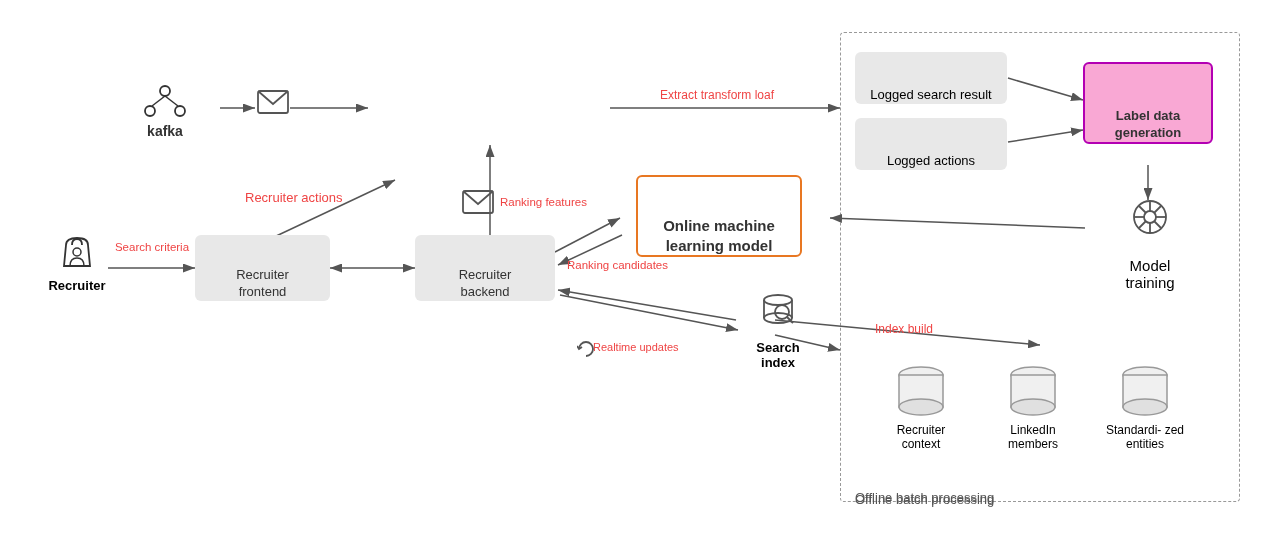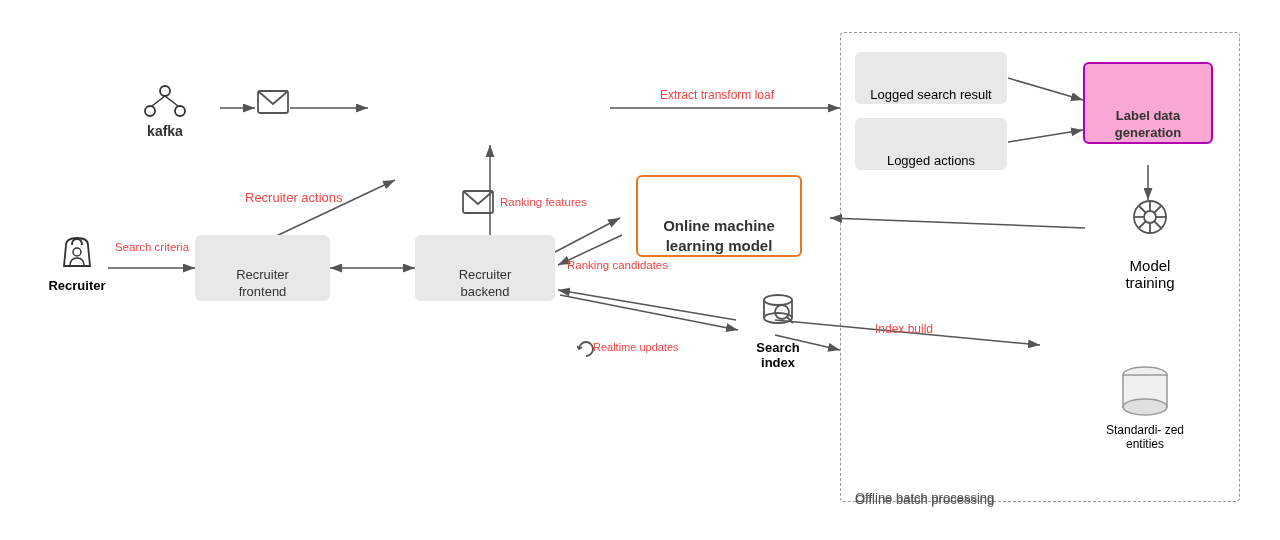--- a/index.html
+++ b/index.html
@@ -234,21 +234,39 @@
       <line x1="11" y1="11" x2="18" y2="18" stroke="#555" stroke-width="1.8"></line>
       <line x1="26" y1="26" x2="33" y2="33" stroke="#555" stroke-width="1.8"></line>
       <line x1="33" y1="11" x2="26" y2="18" stroke="#555" stroke-width="1.8"></line>
       <line x1="18" y1="26" x2="11" y2="33" stroke="#555" stroke-width="1.8"></line>
     </svg>
     <div style="font-size:15px; margin-top:14px;">Model training</div>
   </div>
 
   <div class="label" style="left:875px; top:322px; font-size:12px;">Index build</div>
 
-
+  <div class="icon-text" style="left:876px; top:365px; width:90px;">
+    <svg width="60" height="52" viewBox="0 0 60 52">
+      <ellipse cx="30" cy="10" rx="22" ry="8" fill="#f0f0f0" stroke="#999" stroke-width="1.5"></ellipse>
+      <rect x="8" y="10" width="44" height="32" fill="#f0f0f0" stroke="#999" stroke-width="1.5"></rect>
+      <ellipse cx="30" cy="42" rx="22" ry="8" fill="#e0e0e0" stroke="#999" stroke-width="1.5"></ellipse>
+    </svg>
+    <div style="font-size:12px; margin-top:2px;">Recruiter
+context</div>
+  </div>
+
+  <div class="icon-text" style="left:988px; top:365px; width:90px;">
+    <svg width="60" height="52" viewBox="0 0 60 52">
+      <ellipse cx="30" cy="10" rx="22" ry="8" fill="#f0f0f0" stroke="#999" stroke-width="1.5"></ellipse>
+      <rect x="8" y="10" width="44" height="32" fill="#f0f0f0" stroke="#999" stroke-width="1.5"></rect>
+      <ellipse cx="30" cy="42" rx="22" ry="8" fill="#e0e0e0" stroke="#999" stroke-width="1.5"></ellipse>
+    </svg>
+    <div style="font-size:12px; margin-top:2px;">LinkedIn
+members</div>
+  </div>
 
   <div class="icon-text" style="left:1100px; top:365px; width:90px;">
     <svg width="60" height="52" viewBox="0 0 60 52">
       <ellipse cx="30" cy="10" rx="22" ry="8" fill="#f0f0f0" stroke="#999" stroke-width="1.5"></ellipse>
       <rect x="8" y="10" width="44" height="32" fill="#f0f0f0" stroke="#999" stroke-width="1.5"></rect>
       <ellipse cx="30" cy="42" rx="22" ry="8" fill="#e0e0e0" stroke="#999" stroke-width="1.5"></ellipse>
     </svg>
     <div style="font-size:12px; margin-top:2px;">Standardi-
 zed entities</div>
   </div>

